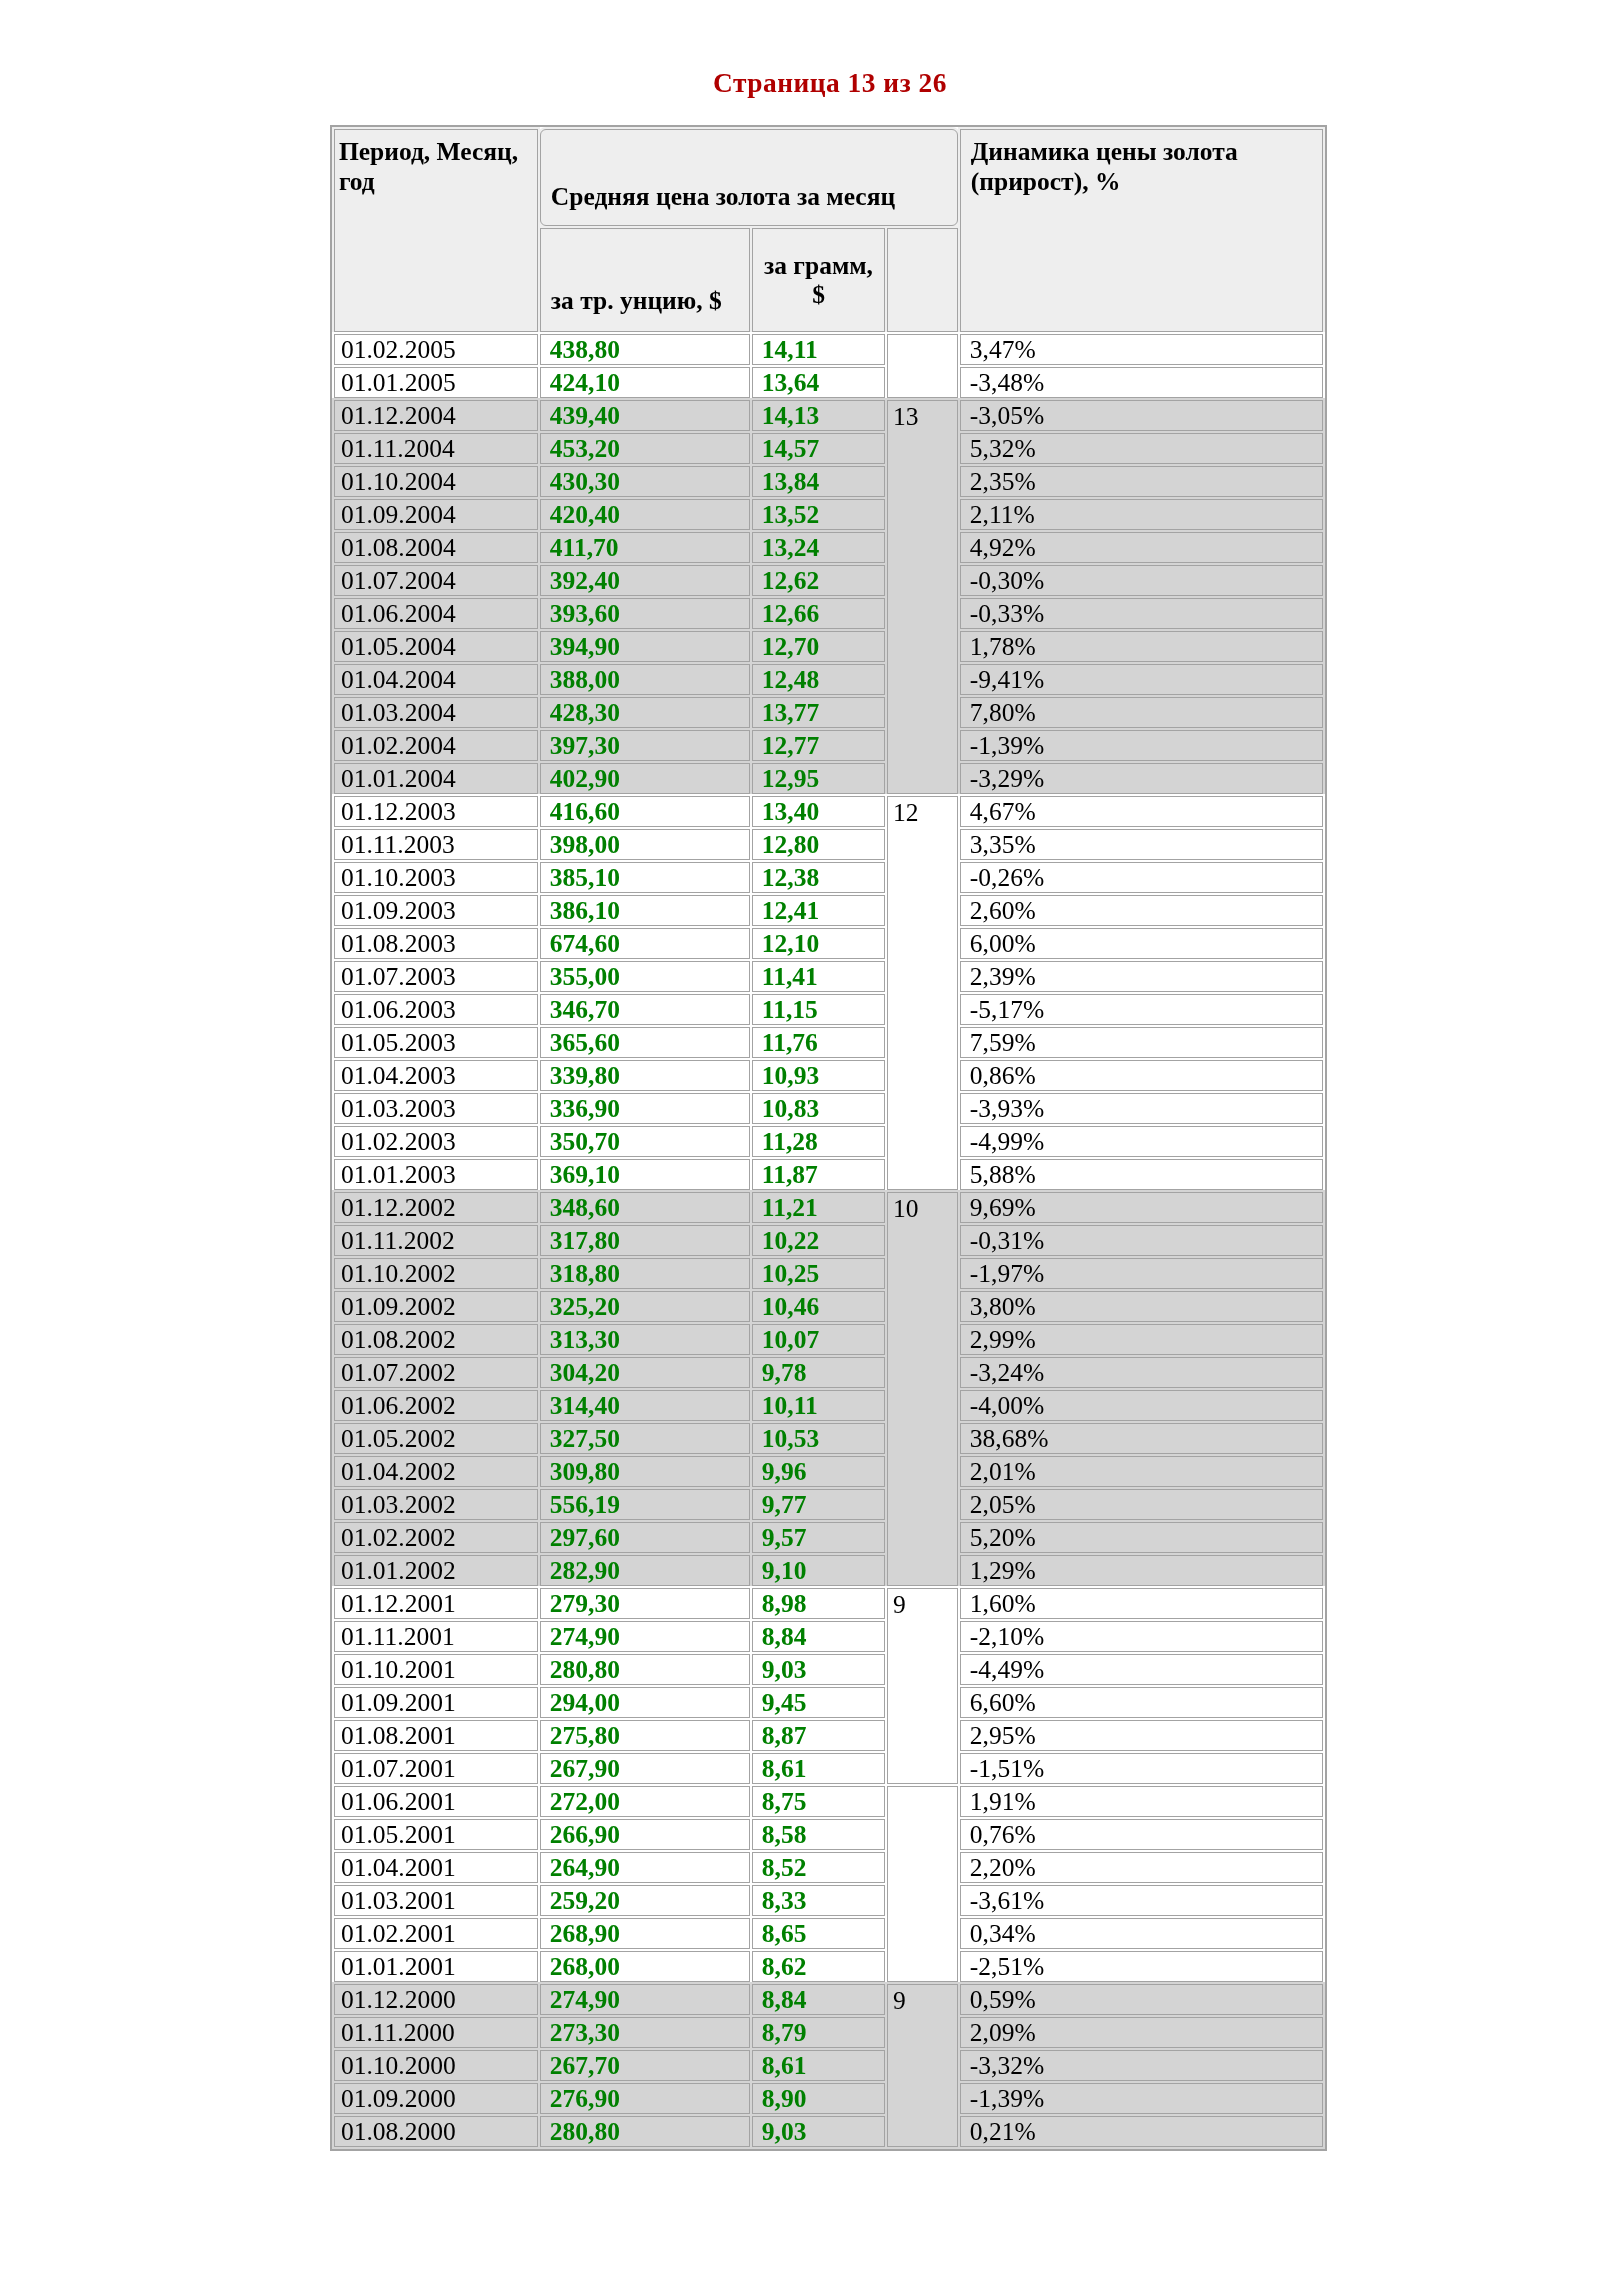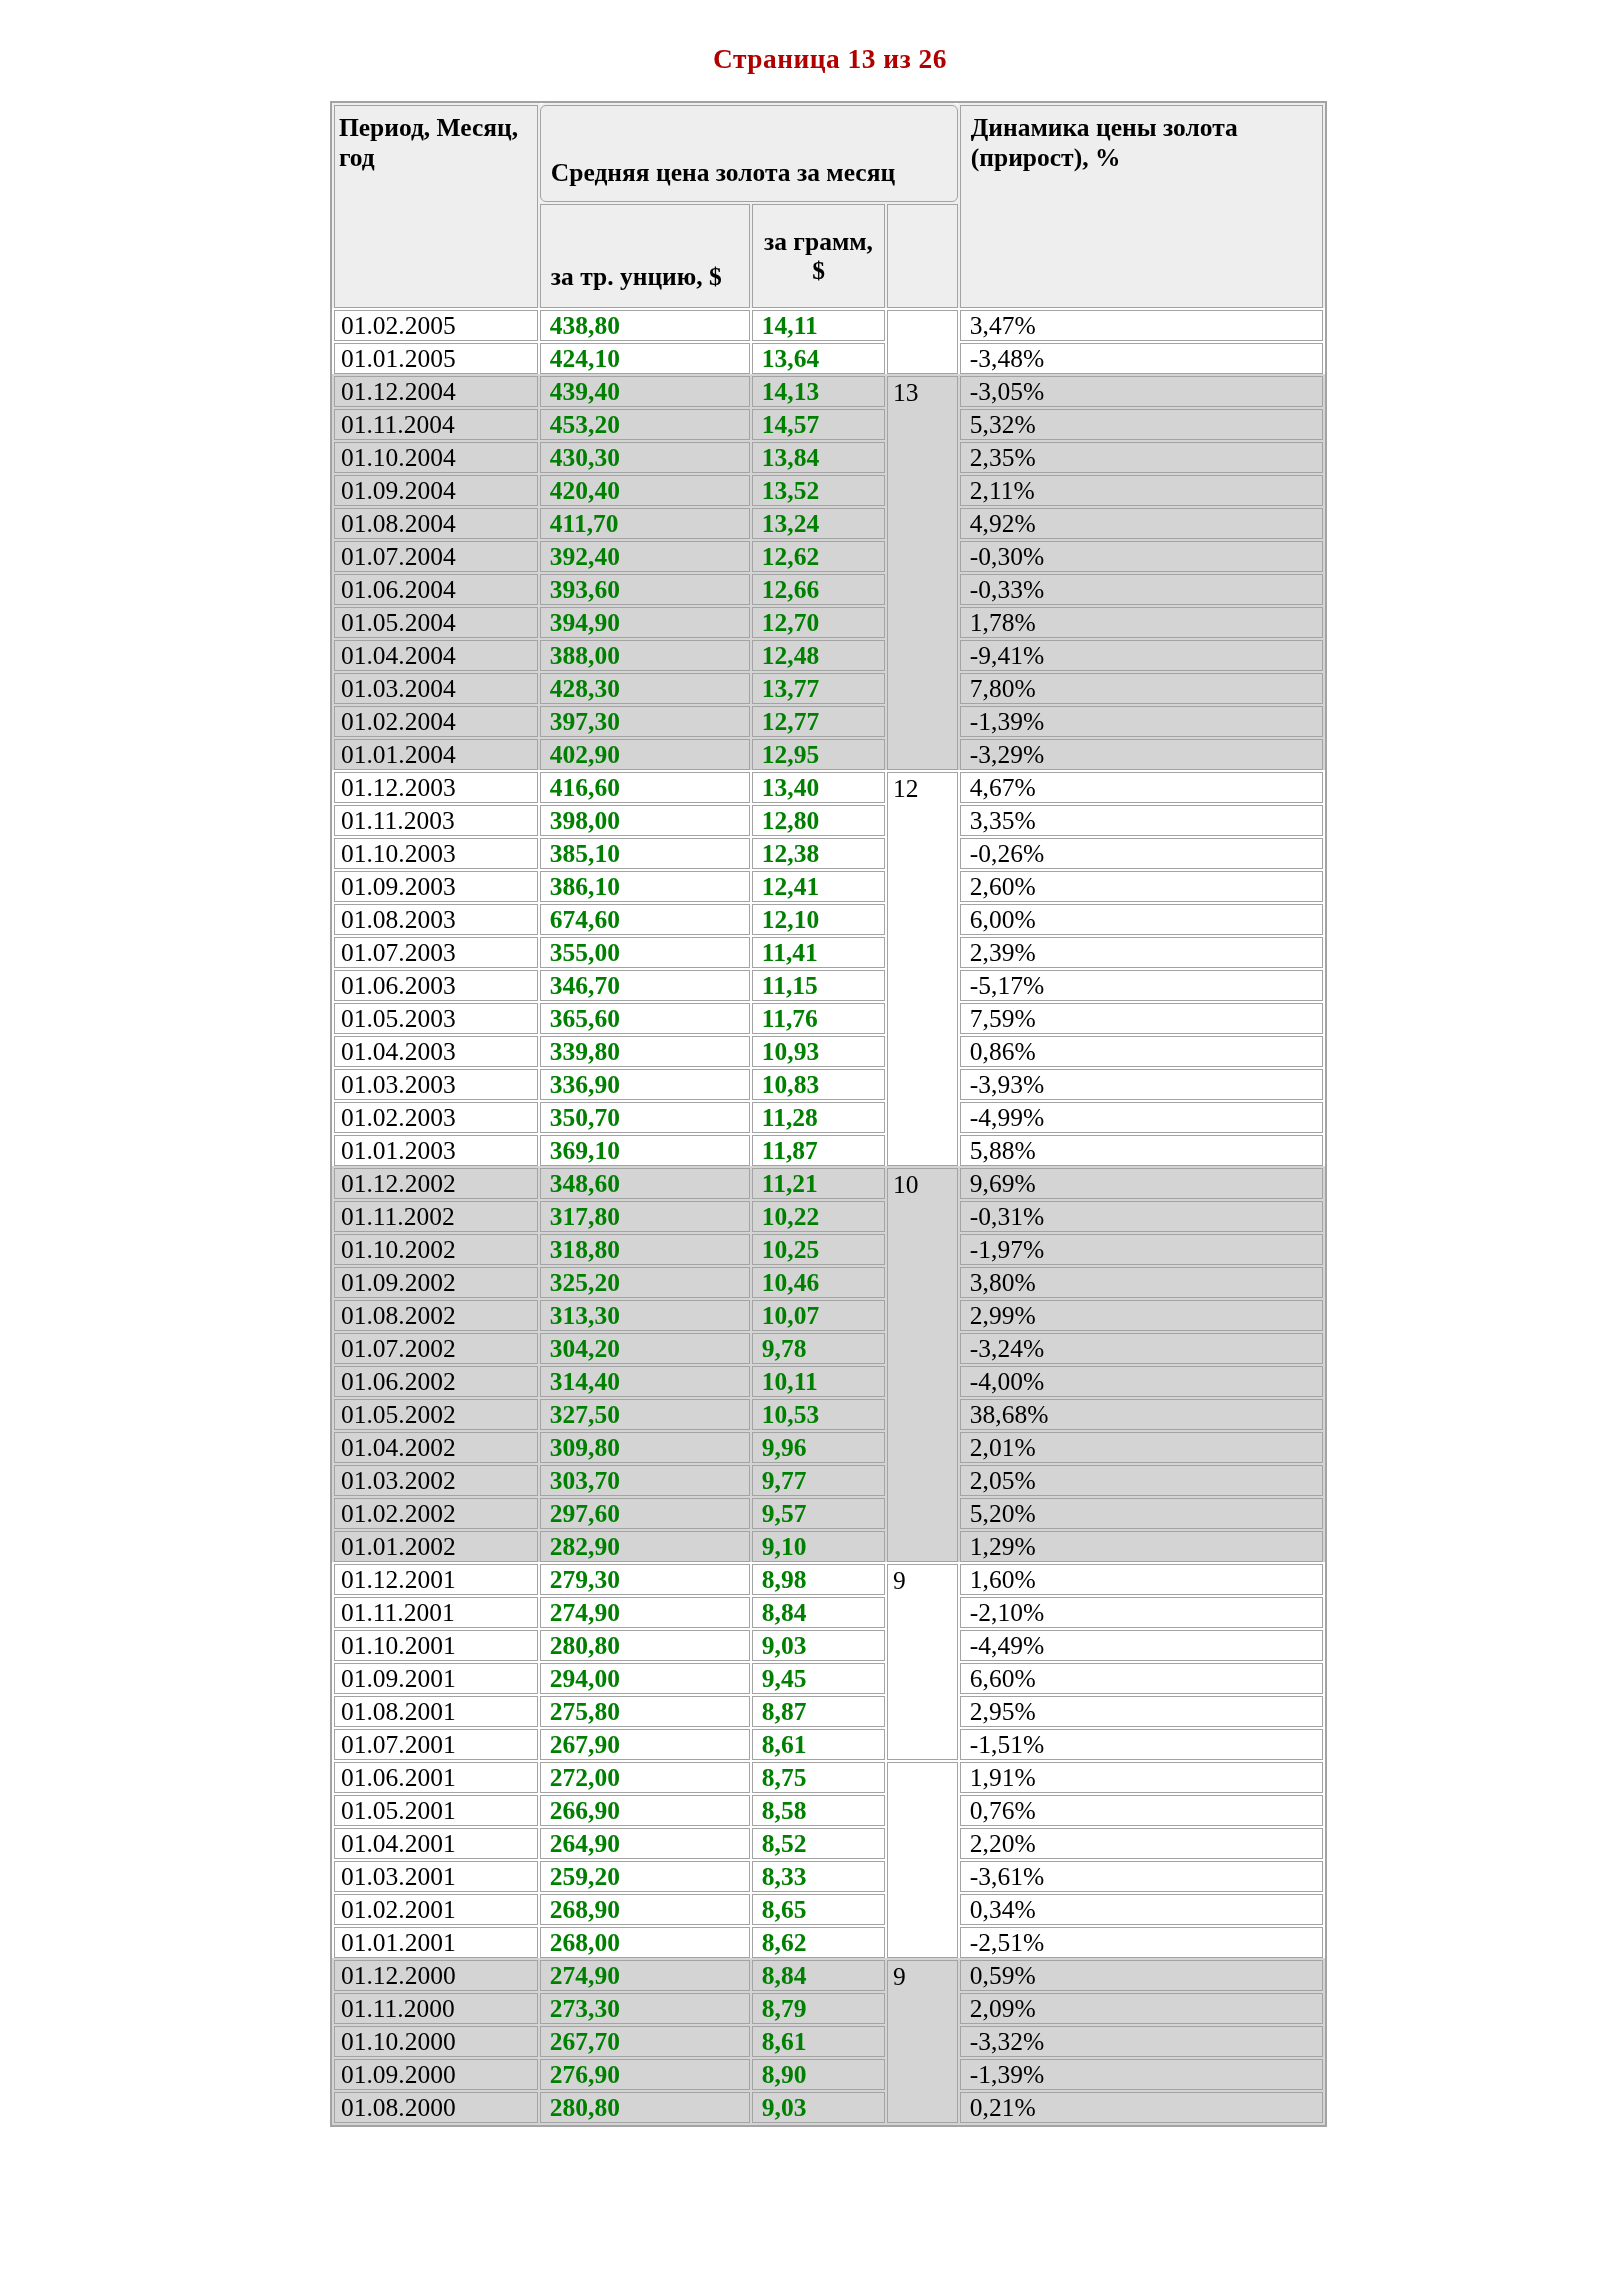--- a/index.html
+++ b/index.html
@@ -12,21 +12,21 @@
     color: var(--text-black, #000);
     overflow: hidden;
   }
   .content {
     position: absolute;
     left: 330px;
     top: 0;
     width: 1000px;
   }
   .page-title {
-    margin-top: 44px;
+    margin-top: 68px;
     text-align: center;
     font-size: 27.4px;
     font-weight: bold;
     color: var(--title-red, #b00000);
     letter-spacing: 0.5px;
   }
   table.gold-table {
     margin-top: 25.5px;
     width: 996px;
     table-layout: fixed;
@@ -315,21 +315,21 @@
             <td class="c-pct">38,68%</td>
           </tr>
           <tr>
             <td class="c-date">01.04.2002</td>
             <td class="c-oz">309,80</td>
             <td class="c-gram">9,96</td>
             <td class="c-pct">2,01%</td>
           </tr>
           <tr>
             <td class="c-date">01.03.2002</td>
-            <td class="c-oz">303,70</td>
+            <td class="c-oz">556,19</td>
             <td class="c-gram">9,77</td>
             <td class="c-pct">2,05%</td>
           </tr>
           <tr>
             <td class="c-date">01.02.2002</td>
             <td class="c-oz">297,60</td>
             <td class="c-gram">9,57</td>
             <td class="c-pct">5,20%</td>
           </tr>
           <tr>

